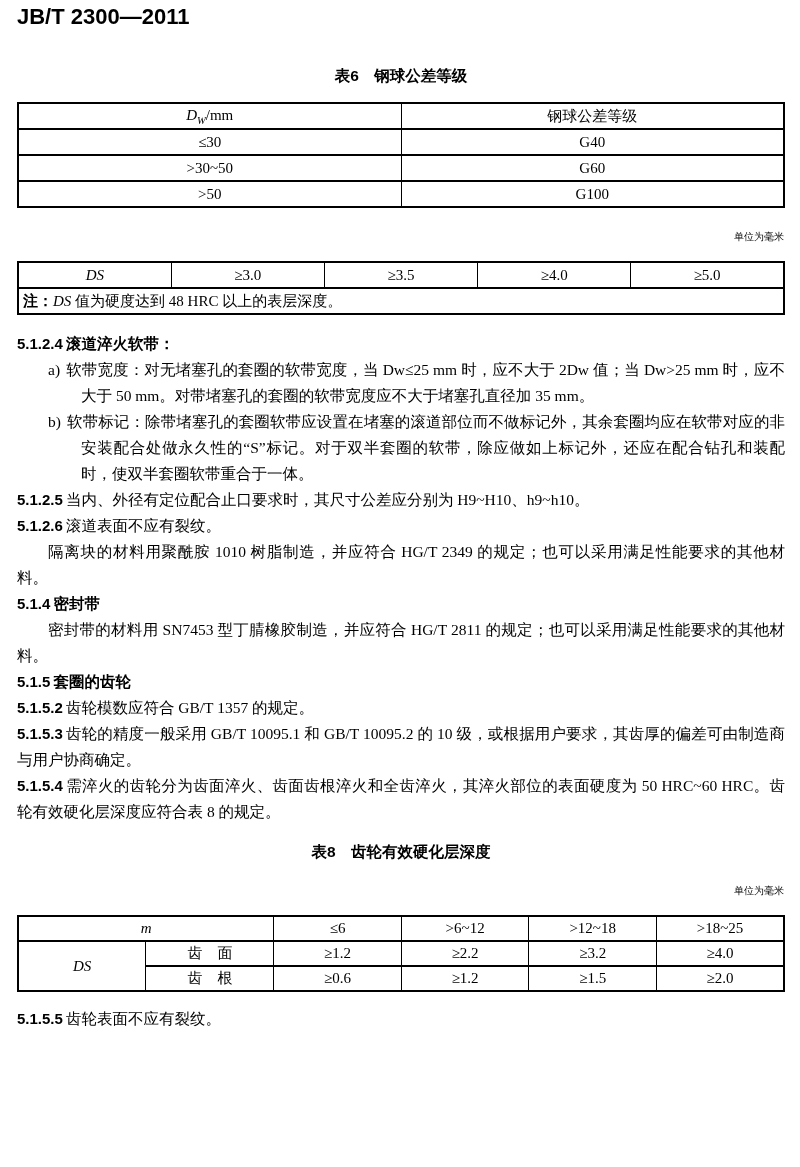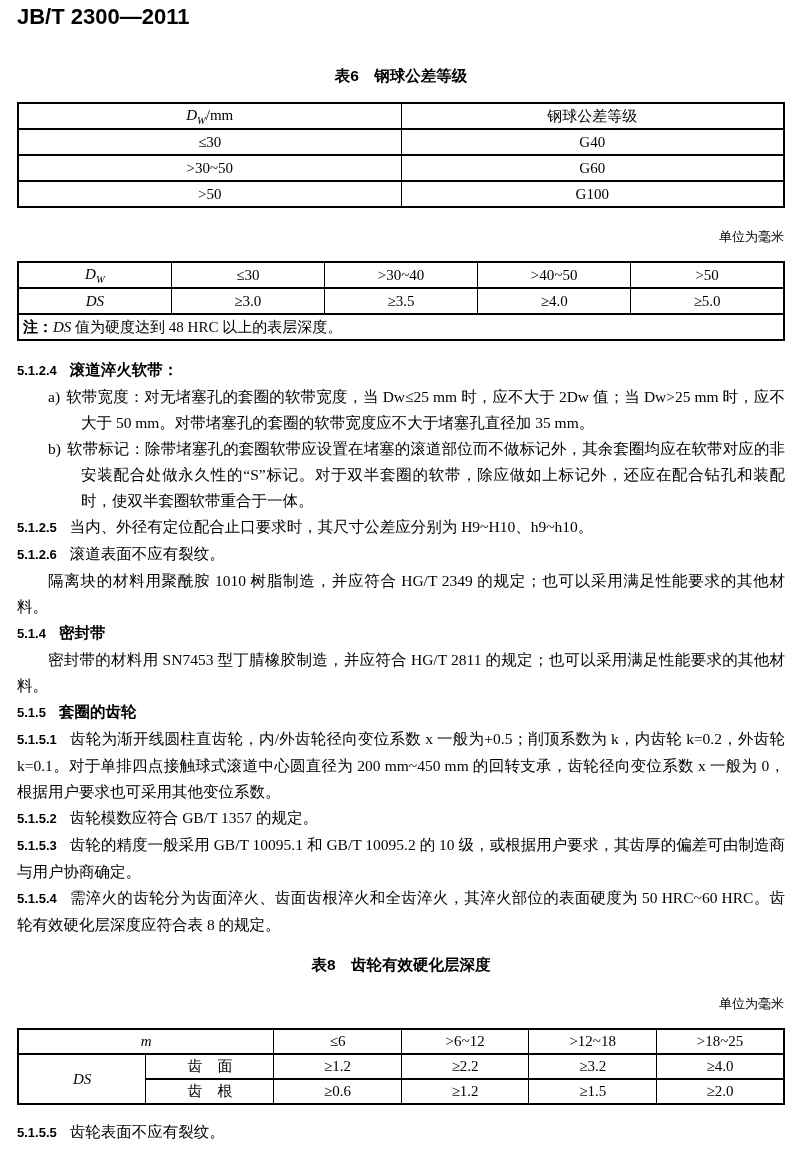--- a/index.html
+++ b/index.html
@@ -20,21 +20,21 @@
   .caption {
     text-align: center; font-weight: bold; font-size: 15.5px;
     font-family: "Liberation Sans", "DejaVu Sans", sans-serif;
     line-height: 21px;
   }
   .caption.c6 { margin-top: 37px; margin-bottom: 14px; }
   .caption.c7 { margin-top: 15px; margin-bottom: 0; }
   .caption.c8 { margin-top: 16px; margin-bottom: 16px; }
 
   .unit-note {
-    text-align: right; font-size: 13px; line-height: 16px;
+    text-align: right; font-size: 10px; line-height: 16px;
     margin: 21px 1px 4px 0;
   }
 
   table.tbl {
     width: 100%; border-collapse: collapse; table-layout: fixed;
     text-align: center; font-size: 15px;
     border: 2.5px solid #000;
     margin-top: 16px;
   }
   table.tbl td {
@@ -45,21 +45,21 @@
   table.t8 td { height: 25px; }
   td.note-cell { text-align: left; padding-left: 12px; }
 
   .it { font-style: italic; }
   sub { font-size: 10.5px; }
 
   .text-block { margin-top: 16px; }
   p { margin: 0; line-height: 26px; text-align: justify; }
   .num {
     font-family: "Liberation Sans", "DejaVu Sans", sans-serif;
-    font-weight: bold; margin-right: 13px; font-size: 13px;
+    font-weight: bold; margin-right: 3px; font-size: 15px;
   }
   .hd {
     font-family: "Liberation Sans", "DejaVu Sans", sans-serif;
     font-weight: bold; font-size: 15.5px;
   }
   .li { padding-left: 64px; text-indent: -33px; }
   .li .marker { margin-right: 6px; }
   .body-ind { text-indent: 2em; }
   .final-para { margin-top: 14px; }
 </style>
@@ -88,27 +88,20 @@
     <tr>
       <td>&gt;50</td>
       <td>G100</td>
     </tr>
   </tbody>
     </table>
 
   <div class="unit-note">单位为毫米</div>
   <table class="tbl t7">
     <tbody>
-        <tr>
-      <td style="width:20%"><span class="it">D</span><sub class="it">W</sub></td>
-      <td style="width:20%">≤30</td>
-      <td style="width:20%">&gt;30~40</td>
-      <td style="width:20%">&gt;40~50</td>
-      <td style="width:20%">&gt;50</td>
-    </tr>
     <tr>
       <td class="it">DS</td>
       <td>≥3.0</td>
       <td>≥3.5</td>
       <td>≥4.0</td>
       <td>≥5.0</td>
     </tr>
     <tr>
       <td class="note-cell" colspan="5"><b>注：</b><span class="it">DS</span><span> 值为硬度达到 48 HRC 以上的表层深度。</span></td>
     </tr>
@@ -118,21 +111,20 @@
   <div class="text-block">
     <p><span class="num">5.1.2.4</span><span class="hd">滚道淬火软带：</span></p>
     <p class="li"><span class="marker">a)</span><span>软带宽度：对无堵塞孔的套圈的软带宽度，当 Dw≤25 mm 时，应不大于 2Dw 值；当 Dw&gt;25 mm 时，应不大于 50 mm。对带堵塞孔的套圈的软带宽度应不大于堵塞孔直径加 35 mm。</span></p>
     <p class="li"><span class="marker">b)</span><span>软带标记：除带堵塞孔的套圈软带应设置在堵塞的滚道部位而不做标记外，其余套圈均应在软带对应的非安装配合处做永久性的“S”标记。对于双半套圈的软带，除应做如上标记外，还应在配合钻孔和装配时，使双半套圈软带重合于一体。</span></p>
     <p><span class="num">5.1.2.5</span><span>当内、外径有定位配合止口要求时，其尺寸公差应分别为 H9~H10、h9~h10。</span></p>
     <p><span class="num">5.1.2.6</span><span>滚道表面不应有裂纹。</span></p>
     <p class="body-ind">隔离块的材料用聚酰胺 1010 树脂制造，并应符合 HG/T 2349 的规定；也可以采用满足性能要求的其他材料。</p>
     <p><span class="num">5.1.4</span><span class="hd">密封带</span></p>
     <p class="body-ind">密封带的材料用 SN7453 型丁腈橡胶制造，并应符合 HG/T 2811 的规定；也可以采用满足性能要求的其他材料。</p>
     <p><span class="num">5.1.5</span><span class="hd">套圈的齿轮</span></p>
-    <p><span class="num">5.1.5.1</span><span>齿轮为渐开线圆柱直齿轮，内/外齿轮径向变位系数 x 一般为+0.5；削顶系数为 k，内齿轮 k=0.2，外齿轮 k=0.1。对于单排四点接触球式滚道中心圆直径为 200 mm~450 mm 的回转支承，齿轮径向变位系数 x 一般为 0，根据用户要求也可采用其他变位系数。</span></p>
     <p><span class="num">5.1.5.2</span><span>齿轮模数应符合 GB/T 1357 的规定。</span></p>
     <p><span class="num">5.1.5.3</span><span>齿轮的精度一般采用 GB/T 10095.1 和 GB/T 10095.2 的 10 级，或根据用户要求，其齿厚的偏差可由制造商与用户协商确定。</span></p>
     <p><span class="num">5.1.5.4</span><span>需淬火的齿轮分为齿面淬火、齿面齿根淬火和全齿淬火，其淬火部位的表面硬度为 50 HRC~60 HRC。齿轮有效硬化层深度应符合表 8 的规定。</span></p>
   </div>
 
   <div class="caption c8">表8　齿轮有效硬化层深度</div>
   <div class="unit-note">单位为毫米</div>
   <table class="tbl t8">
     <tbody>
         <tr>

